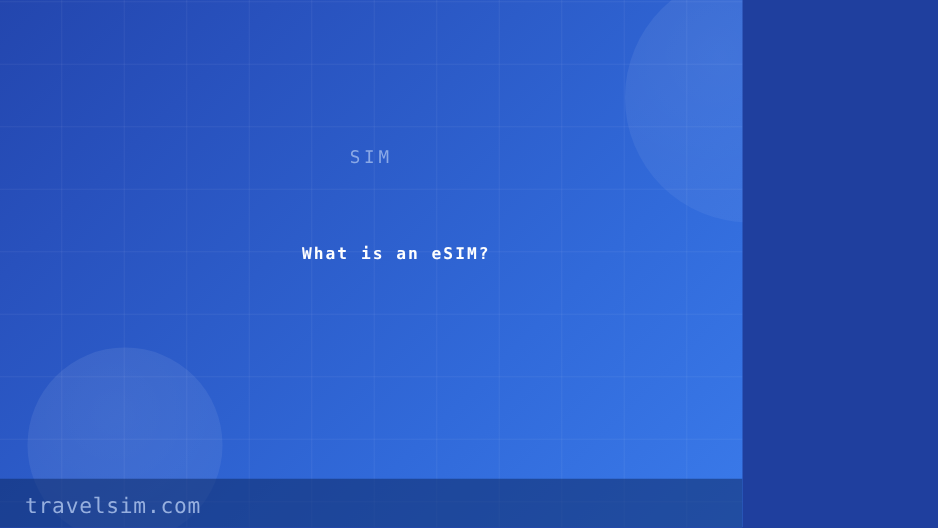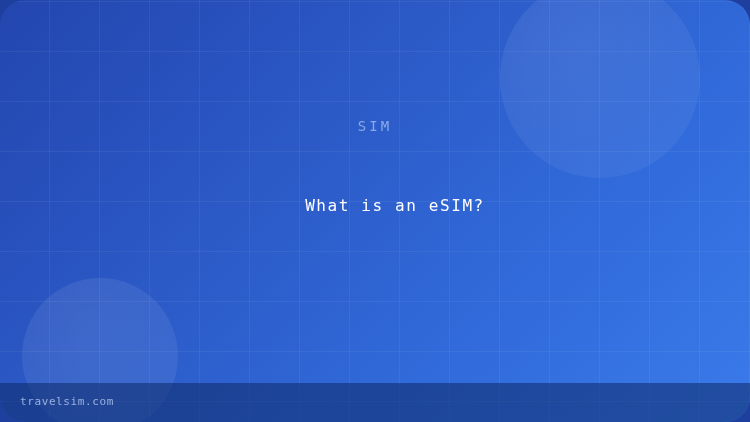--- a/index.html
+++ b/index.html
@@ -3,32 +3,31 @@
 <meta charset="utf-8">
 <style>
   html, body {
     margin: 0;
     padding: 0;
     background: #1f3f9e;
   }
 
   #card {
     position: relative;
-    width: 750px;
+    width: 594px;
     height: 422px;
     overflow: hidden;
     font-family: "DejaVu Sans Mono", "Liberation Mono", monospace;
     background:
       linear-gradient(135deg,
         #2346ae 0%,
         #2851bd 22%,
         #2c5cc9 42%,
         #316ada 68%,
         #3a7aea 100%);
-    border-radius: 25px;
   }
 
   
   .blob {
     position: absolute;
     border-radius: 50%;
     pointer-events: none;
   }
   #blob-top-right {
     left: 500px;
@@ -79,22 +78,22 @@
     letter-spacing: 3px;
     color: rgba(197, 216, 248, 0.62);
     font-weight: normal;
   }
 
   #headline {
     position: absolute;
     left: 0;
     right: 0;
     top: 196px;
-    font-size: 16px;
-    font-weight: normal;
+    font-size: 13px;
+    font-weight: bold;
     letter-spacing: 1.6px;
     color: #ffffff;
     margin-left: 40px;
   }
 
   #subtitle {
     position: absolute;
     left: 0;
     right: 0;
     top: 240px;
@@ -109,21 +108,21 @@
     left: 0;
     right: 0;
     top: 383px;
     height: 39px;
     background: rgba(14, 43, 105, 0.56);
   }
   #footer-domain {
     position: absolute;
     left: 20px;
     top: 12px;
-    font-size: 11px;
+    font-size: 17px;
     letter-spacing: 0.6px;
     color: rgba(183, 205, 244, 0.78);
   }
 </style>
 </head>
 <body>
 
 <div id="card">
 
   <div class="blob" id="blob-top-right"></div>

